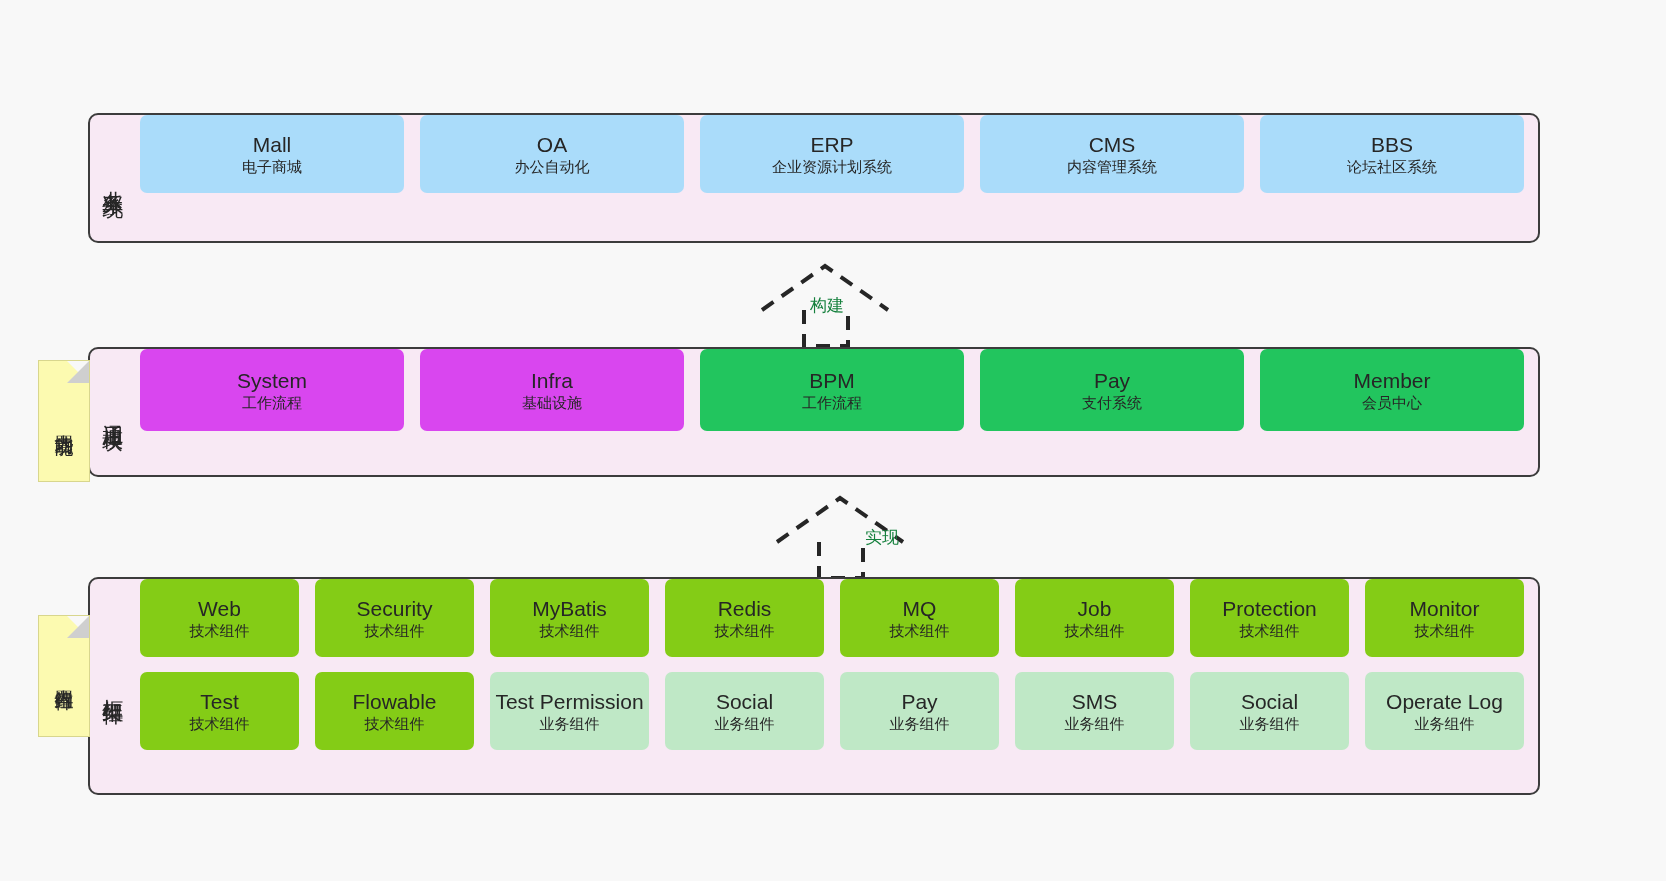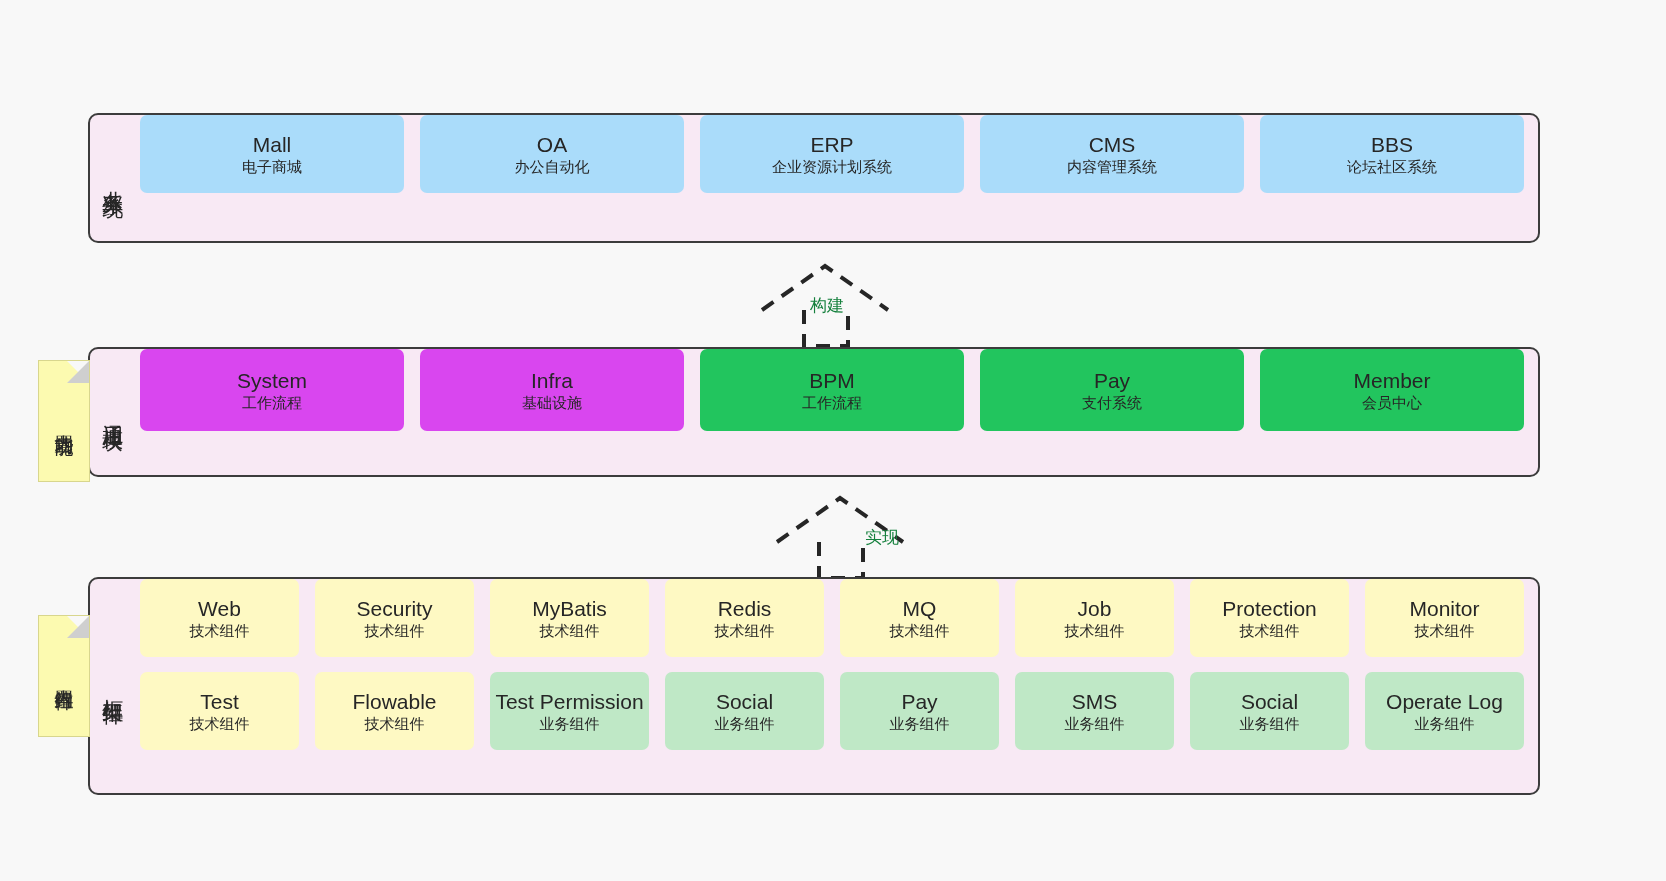--- a/index.html
+++ b/index.html
@@ -74,21 +74,21 @@
   .node .n-name { font-size: 21px; }
   .node .n-sub  { font-size: 15px; }
 
   .h-biz    { height: 78px; }
   .h-mod    { height: 82px; }
   .h-comp   { height: 78px; }
 
   .c-blue        { background: #aadcfa; }
   .c-red         { background: #d946ef; }
   .c-red-light   { background: #22c55e; }
-  .c-green       { background: #fef9c3; }
+  .c-green       { background: #84cc16; }
   .c-green-light { background: #bfe8c6; }
 
   
   .note {
     position: absolute;
     width: 52px;
     background: #fcfab0;
     border: 1px solid #d8d68d;
     border-top-right-radius: 0;
     display: flex;

